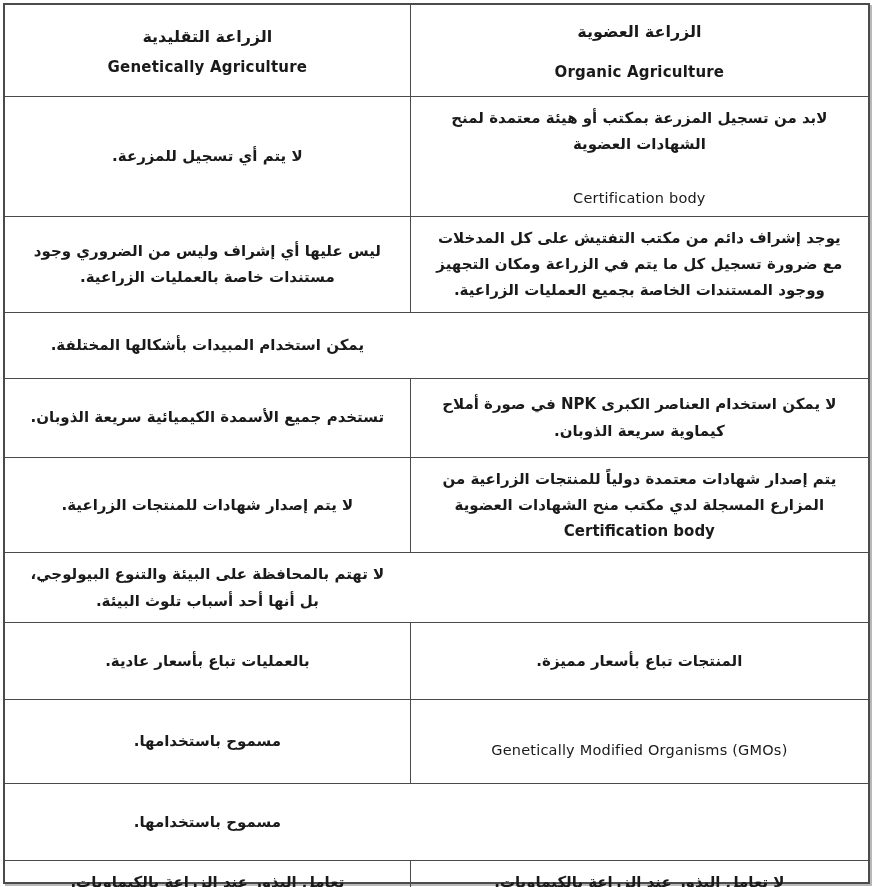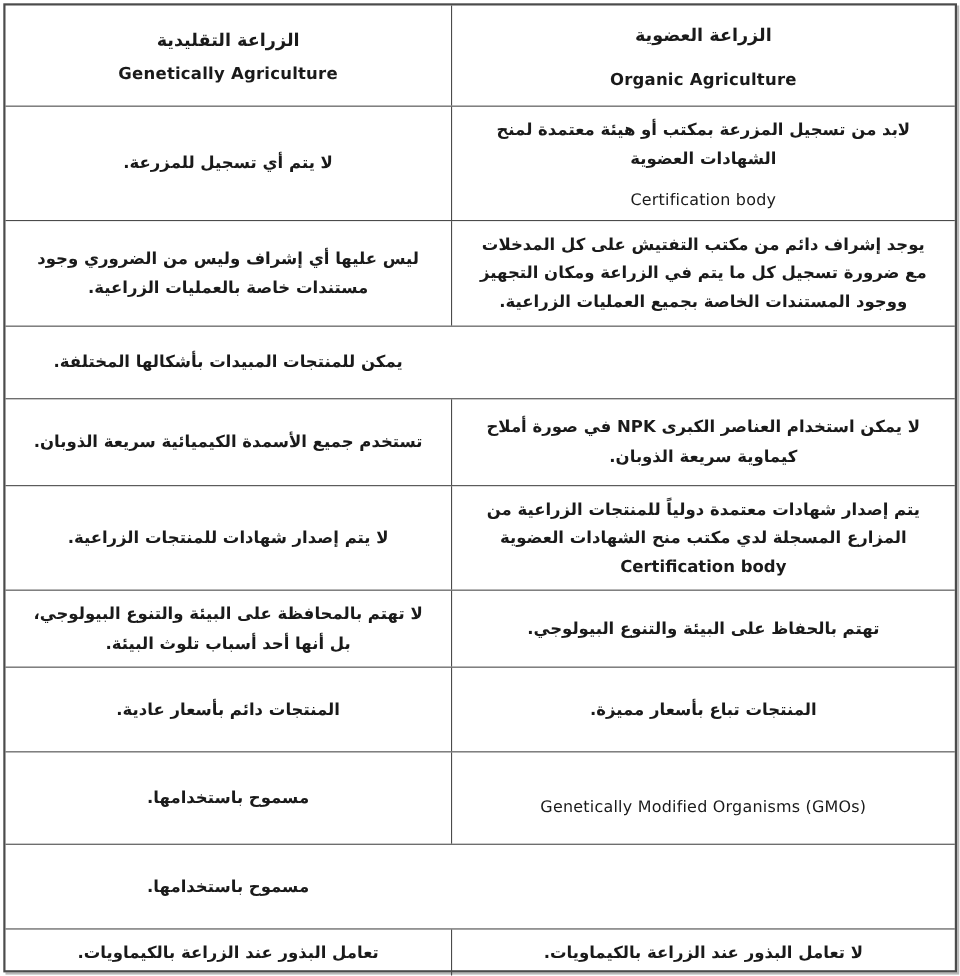--- a/index.html
+++ b/index.html
@@ -62,21 +62,21 @@
     font-weight: bold;
     font-size: 15px;
     line-height: 1.75;
   }
   .en {
     display: block;
     direction: ltr;
     font-weight: normal;
     font-size: 14.5px;
     line-height: 1.4;
-    margin-top: 4px;
+    margin-top: 20px;
     letter-spacing: 0.2px;
   }
   .en:empty { display: none; }
   .header .ar { font-size: 16px; }
   .header .en { font-weight: bold; font-size: 15px; margin-top: 6px; }
   .en.spaced { margin-top: 18px; }
 </style>
 </head>
 <body>
 
@@ -111,21 +111,21 @@
 
       </div>
       <div class="cell rightcol">
         <span class="ar">يوجد إشراف دائم من مكتب التفتيش على كل المدخلات مع ضرورة تسجيل كل ما يتم في الزراعة ومكان التجهيز ووجود المستندات الخاصة بجميع العمليات الزراعية.</span>
 
       </div>
     </div>
 
     <div class="row">
       <div class="cell">
-        <span class="ar">يمكن للمنتجات المبيدات بأشكالها المختلفة.</span>
+        <span class="ar">يمكن استخدام المبيدات بأشكالها المختلفة.</span>
 
       </div>
     </div>
 
     <div class="row">
       <div class="cell">
         <span class="ar">تستخدم جميع الأسمدة الكيميائية سريعة الذوبان.</span>
 
       </div>
       <div class="cell rightcol">
@@ -143,29 +143,25 @@
         <span class="ar">يتم إصدار شهادات معتمدة دولياً للمنتجات الزراعية من المزارع المسجلة لدي مكتب منح الشهادات العضوية Certification body</span>
 
       </div>
     </div>
 
     <div class="row">
       <div class="cell">
         <span class="ar">لا تهتم بالمحافظة على البيئة والتنوع البيولوجي، بل أنها أحد أسباب تلوث البيئة.</span>
 
       </div>
-      <div class="cell rightcol">
-        <span class="ar">تهتم بالحفاظ على البيئة والتنوع البيولوجي.</span>
-
-      </div>
     </div>
 
     <div class="row">
       <div class="cell">
-        <span class="ar">المنتجات دائم بأسعار عادية.</span>
+        <span class="ar">بالعمليات تباع بأسعار عادية.</span>
 
       </div>
       <div class="cell rightcol">
         <span class="ar">المنتجات تباع بأسعار مميزة.</span>
 
       </div>
     </div>
 
     <div class="row">
       <div class="cell">

